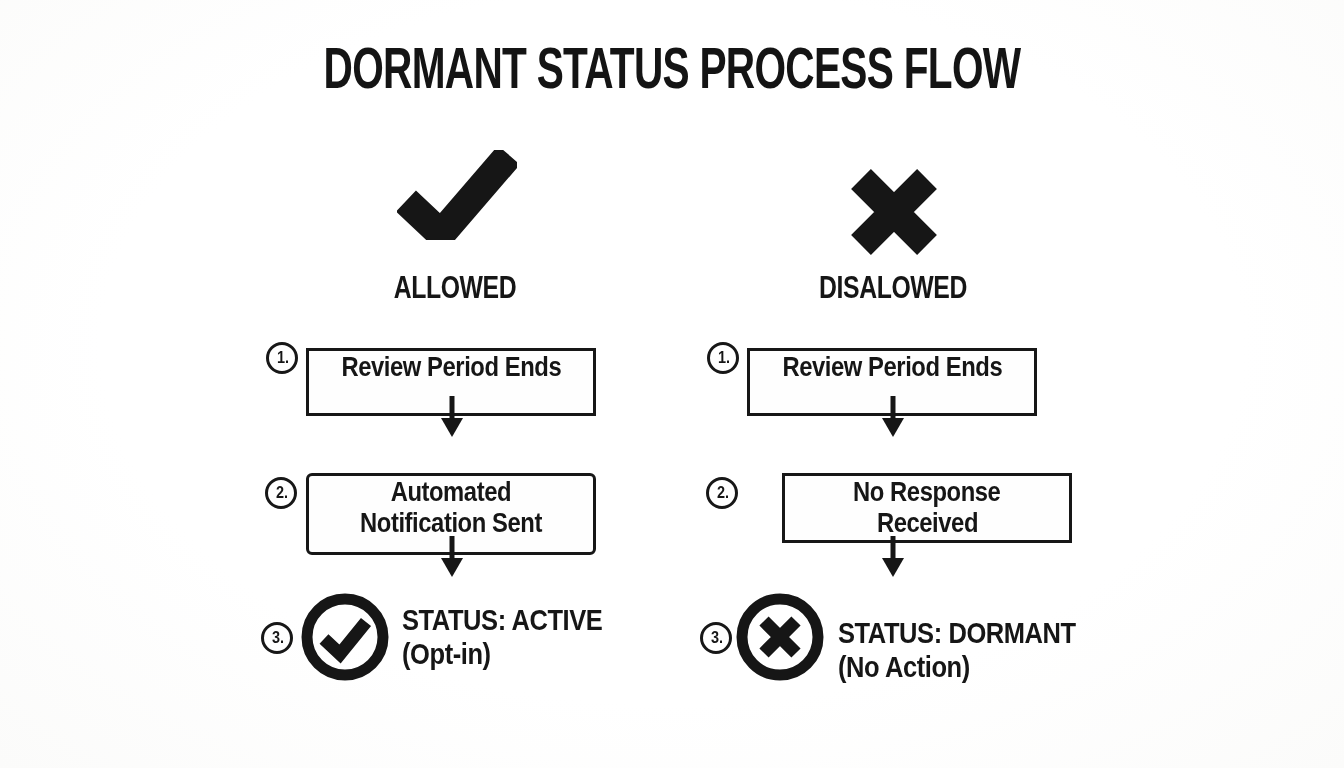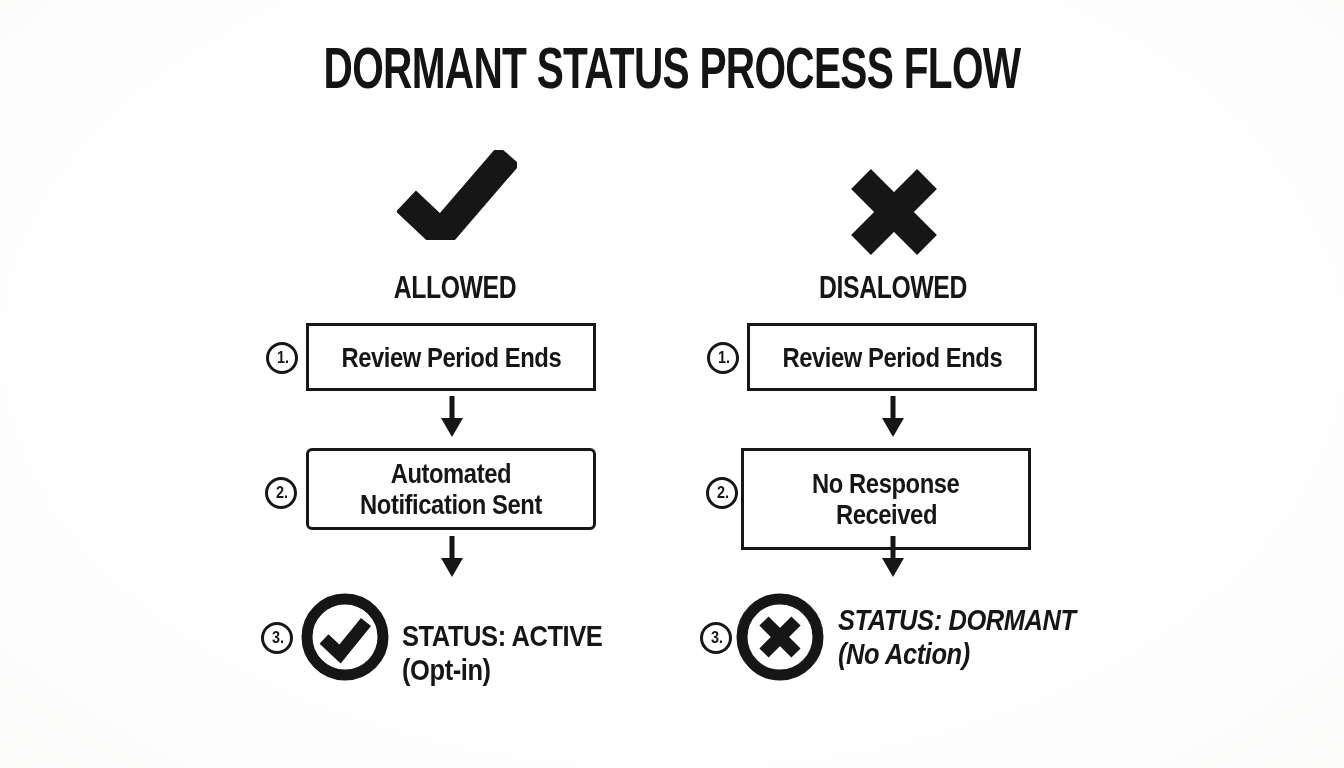--- a/index.html
+++ b/index.html
@@ -47,21 +47,21 @@
   .col-label.right { left: 743px; width: 300px; }
 
   
   .flow-box {
     width: 290px;
     border: 3px solid #171717;
     background: #fefefe;
     display: flex;
     flex-direction: column;
     align-items: center;
-    justify-content: center;
+    margin-top: 25px;
   }
   .flow-box .line {
     font-size: 28px;
     font-weight: 700;
     line-height: 31px;
     letter-spacing: -0.5px;
     transform: scaleX(0.85);
     transform-origin: 50% 50%;
     white-space: nowrap;
     color: #161616;
@@ -150,21 +150,21 @@
 
   <div class="abs num-badge" style="left:261px; top:622px;">
     <span class="num">3.</span>
   </div>
   <div class="abs" style="left:300px; top:592px;">
     <svg width="90" height="90" viewBox="0 0 90 90">
       <circle cx="45" cy="45" r="38" fill="none" stroke="#161616" stroke-width="11"></circle>
       <path d="M24 47 L40 62 L66 30" fill="none" stroke="#161616" stroke-width="13" stroke-linecap="butt" stroke-linejoin="miter"></path>
     </svg>
   </div>
-  <div class="abs status-text" style="left:402px; top:603px;margin-top:16px;">
+  <div class="abs status-text" style="left:402px; top:603px;">
     <span class="line">STATUS: ACTIVE</span>
     <span class="line">(Opt-in)</span>
   </div>
 
   <div class="abs" style="left:848px; top:166px;">
     <svg width="92" height="92" viewBox="0 0 92 92">
       <path d="M13 13 L79 79 M79 13 L13 79" fill="none" stroke="#161616" stroke-width="28" stroke-linecap="butt"></path>
     </svg>
   </div>
 
@@ -180,39 +180,39 @@
   <div class="abs" style="left:880px; top:396px;">
     <svg width="26" height="42" viewBox="0 0 26 42">
       <rect x="10.5" y="0" width="5" height="24" fill="#161616"></rect>
       <polygon points="2,22 24,22 13,41" fill="#161616"></polygon>
     </svg>
   </div>
 
   <div class="abs num-badge" style="left:706px; top:477px;">
     <span class="num">2.</span>
   </div>
-  <div class="abs flow-box" style="left:741px; top:448px; height:102px;">
+  <div class="abs flow-box" style="left:782px; top:448px; height:70px;">
     <span class="line">No Response</span>
     <span class="line">Received</span>
   </div>
 
   <div class="abs" style="left:880px; top:536px;">
     <svg width="26" height="42" viewBox="0 0 26 42">
       <rect x="10.5" y="0" width="5" height="24" fill="#161616"></rect>
       <polygon points="2,22 24,22 13,41" fill="#161616"></polygon>
     </svg>
   </div>
 
   <div class="abs num-badge" style="left:700px; top:622px;">
     <span class="num">3.</span>
   </div>
   <div class="abs" style="left:735px; top:592px;">
     <svg width="90" height="90" viewBox="0 0 90 90">
       <circle cx="45" cy="45" r="38" fill="none" stroke="#161616" stroke-width="11"></circle>
       <path d="M29 29 L61 61 M61 29 L29 61" fill="none" stroke="#161616" stroke-width="13" stroke-linecap="butt"></path>
     </svg>
   </div>
-  <div class="abs status-text" style="left:838px; top:603px;font-style:italic;">
+  <div class="abs status-text" style="left:838px; top:616px;">
     <span class="line">STATUS: DORMANT</span>
     <span class="line">(No Action)</span>
   </div>
 
 </div>
 
 </body></html>

